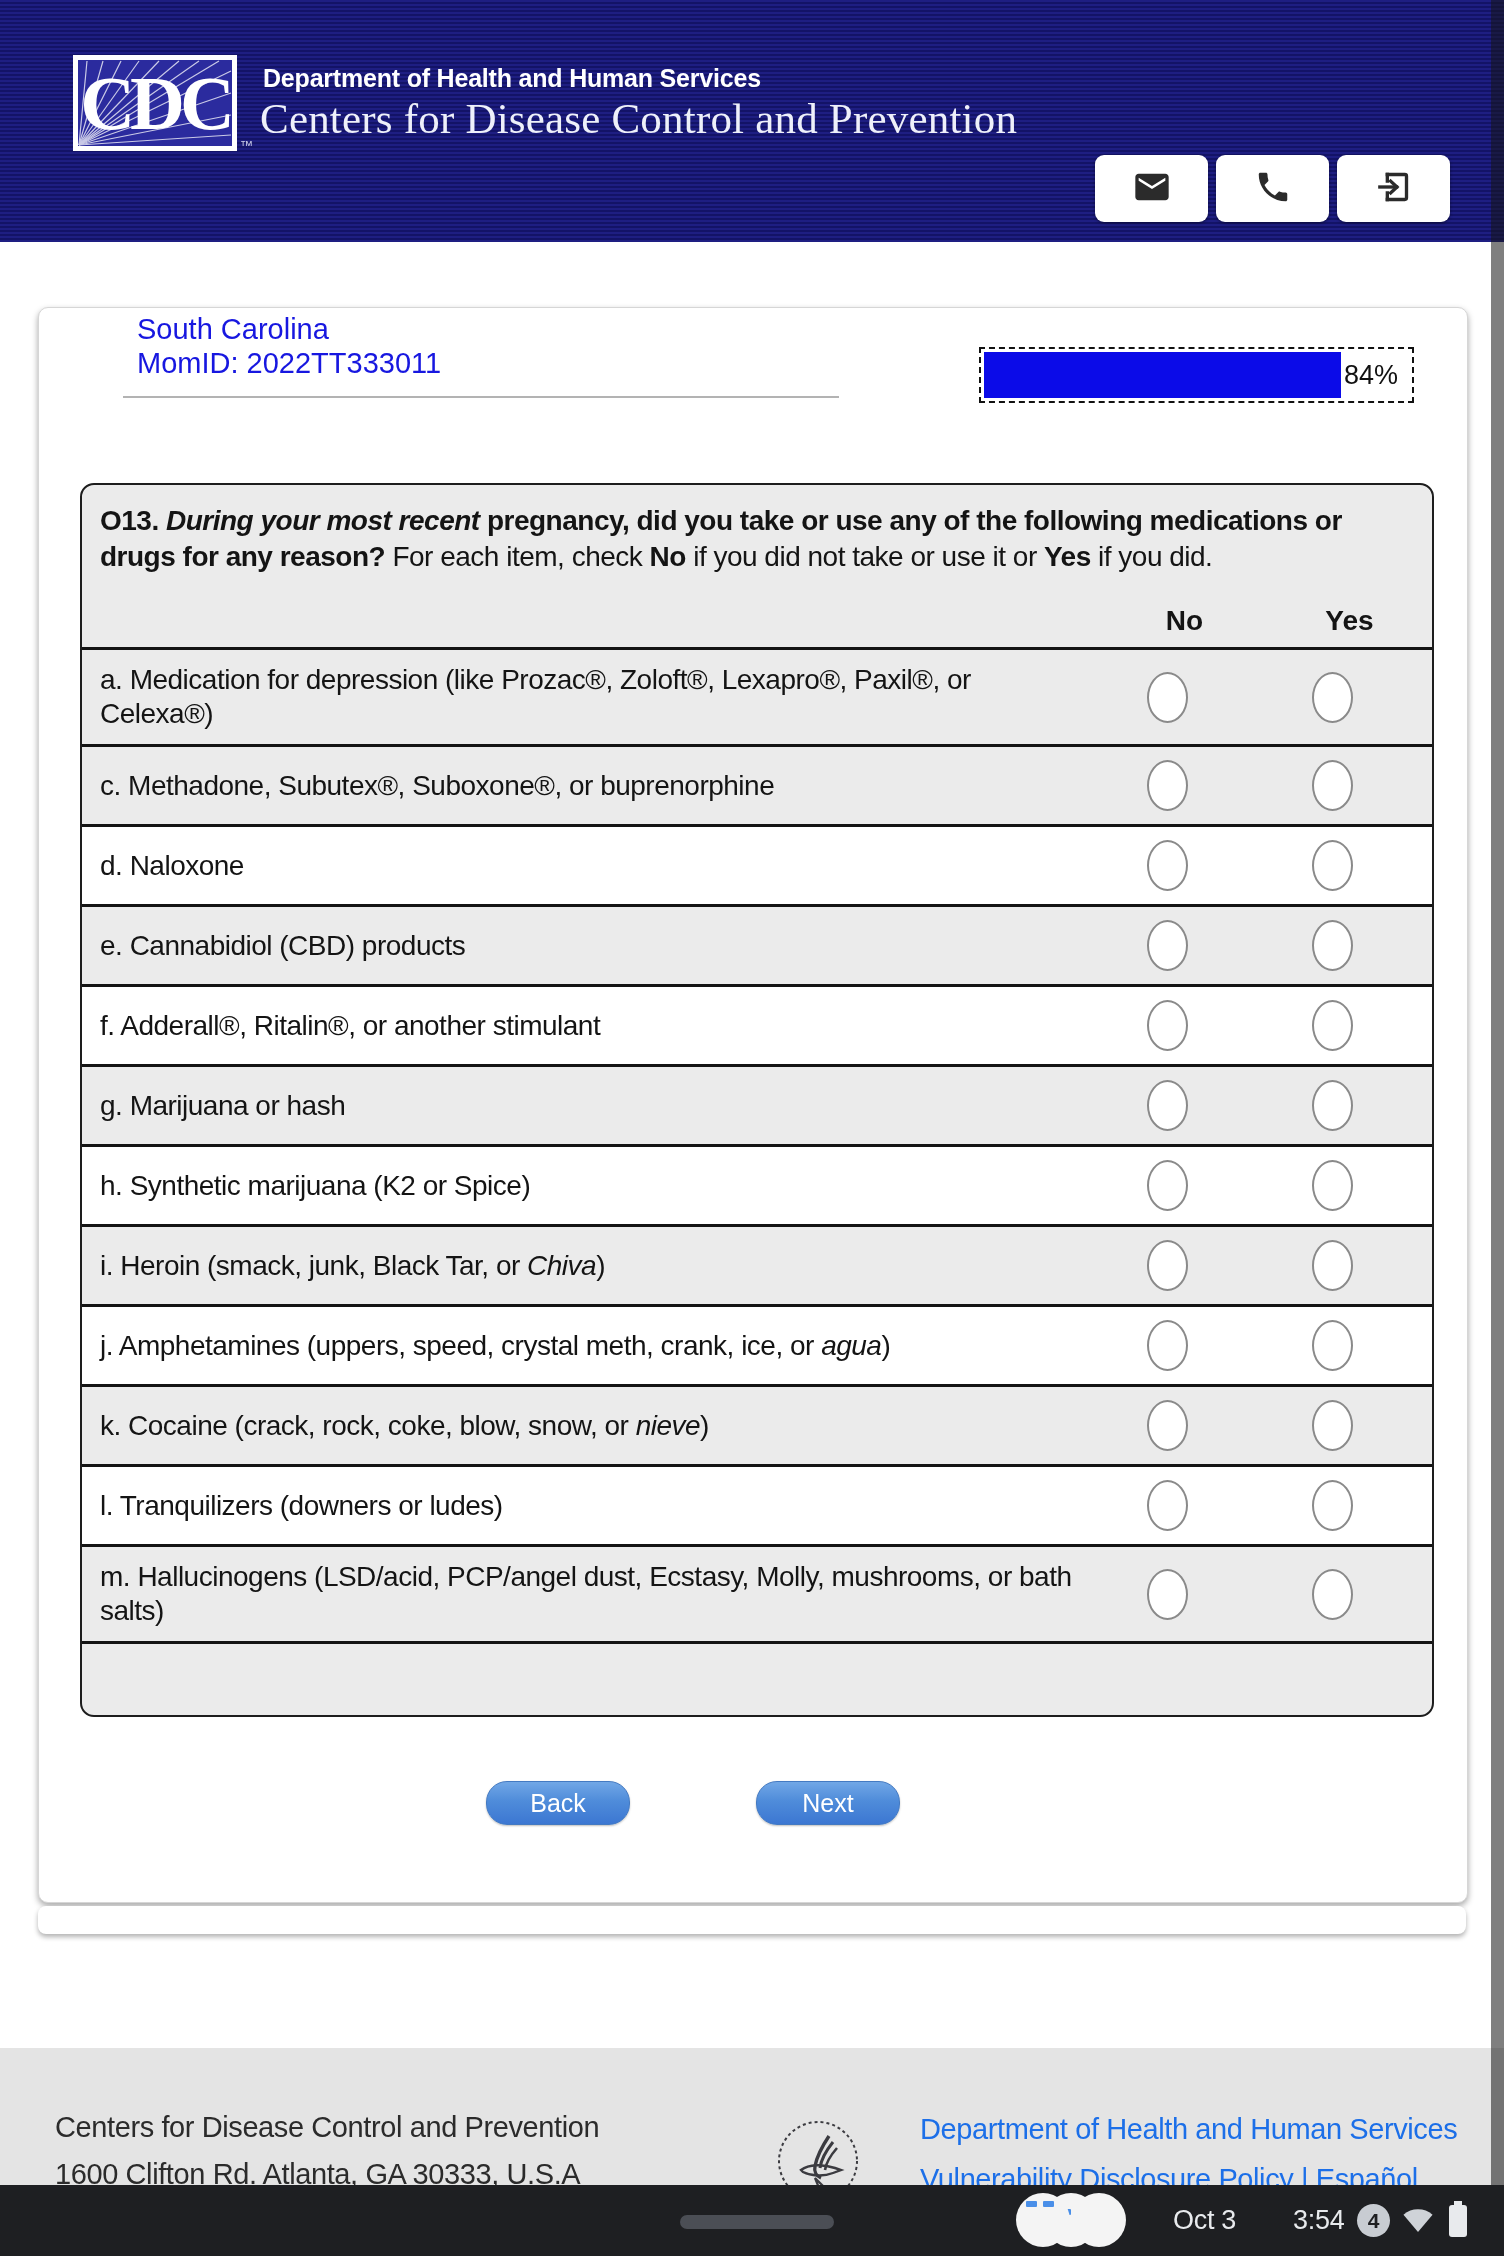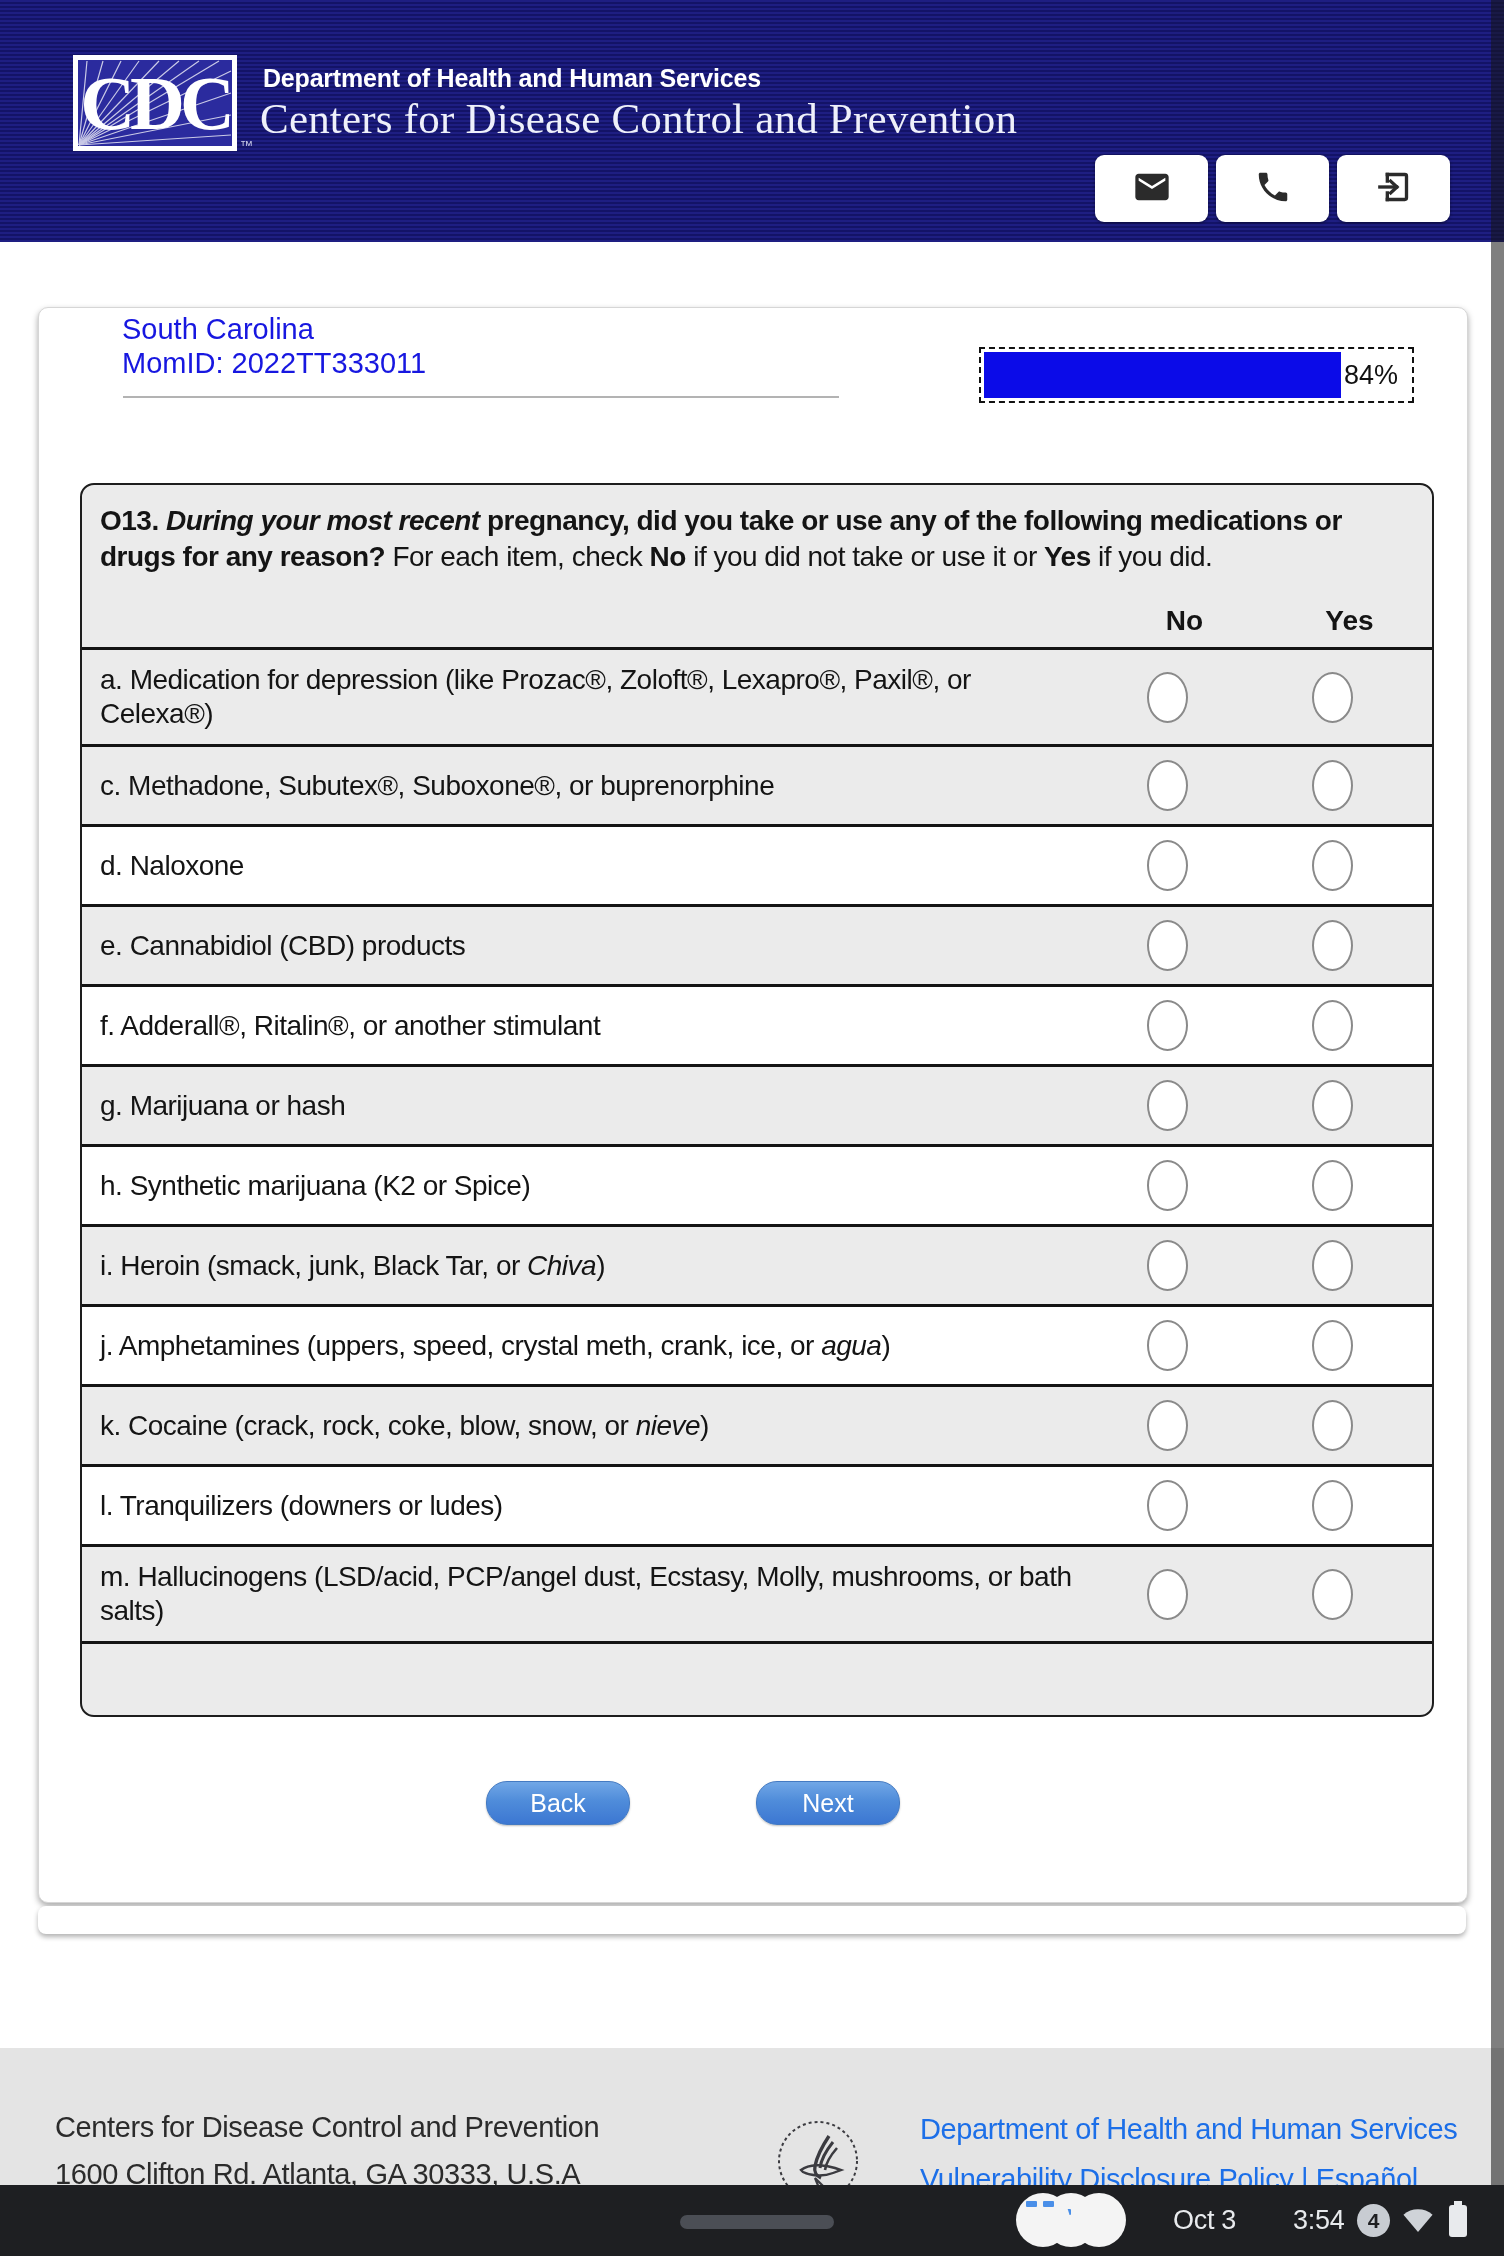--- a/index.html
+++ b/index.html
@@ -18,21 +18,21 @@
            box-shadow:0 1px 3px rgba(0,0,0,0.45);display:flex;align-items:center;justify-content:center;cursor:pointer;}
 
   
   .scroll-strip{position:absolute;right:0;top:0;width:13px;height:2185px;background:rgba(22,22,22,0.55);z-index:70;}
 
   
   .main-card{position:absolute;left:38px;top:307px;width:1428px;height:1594px;background:#ffffff;
              border:1px solid #d6d6d6;border-radius:10px;box-shadow:0 3px 6px rgba(0,0,0,0.35);}
   .sub-card{position:absolute;left:38px;top:1906px;width:1428px;height:28px;background:#ffffff;
             border-radius:8px;box-shadow:0 3px 5px rgba(0,0,0,0.30);}
-  .state-block{position:absolute;left:83px;top:4px;color:#1717e0;font-size:29px;line-height:34px;}
+  .state-block{position:absolute;left:98px;top:4px;color:#1717e0;font-size:29px;line-height:34px;}
   .state-hr{position:absolute;left:84px;top:88px;width:716px;height:2px;background:#b3b3b3;}
 
   .progress{position:absolute;left:940px;top:39px;width:431px;height:52px;border:2px dashed #111;background:#ffffff;}
   .progress-inner{position:absolute;left:3px;top:3px;right:3px;bottom:3px;display:flex;align-items:center;}
   .progress-fill{height:100%;background:#0b0be8;}
   .progress-label{margin-left:3px;font-size:27px;color:#111;}
 
   
   .qcard{position:absolute;left:41px;top:175px;width:1350px;height:1230px;background:#ebebeb;
          border:2px solid #1d1d1d;border-radius:14px;overflow:hidden;}

